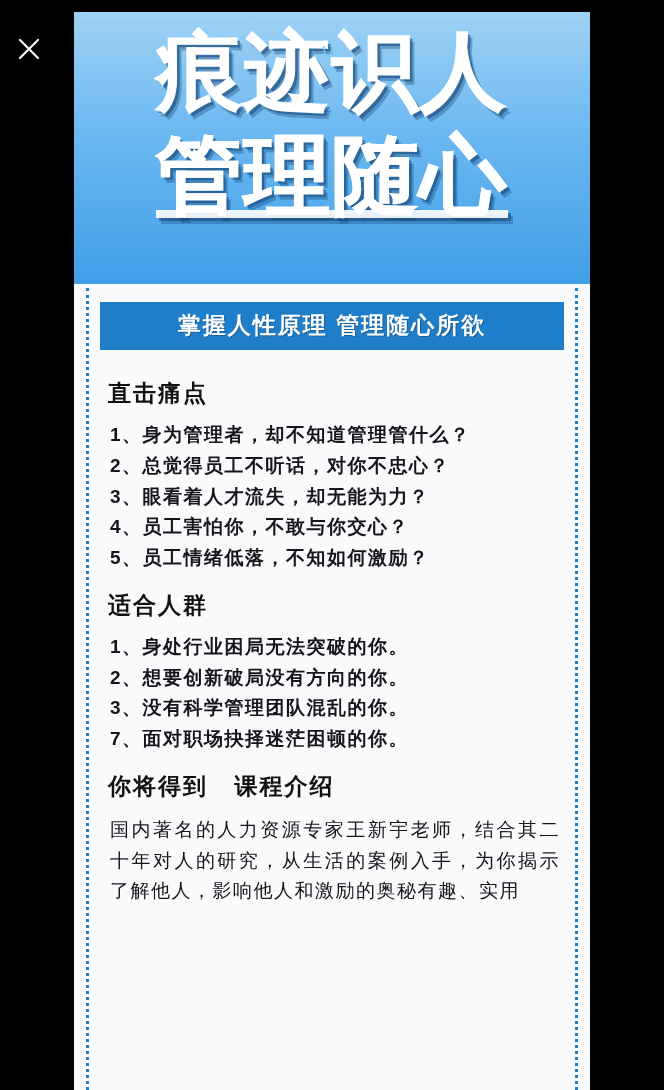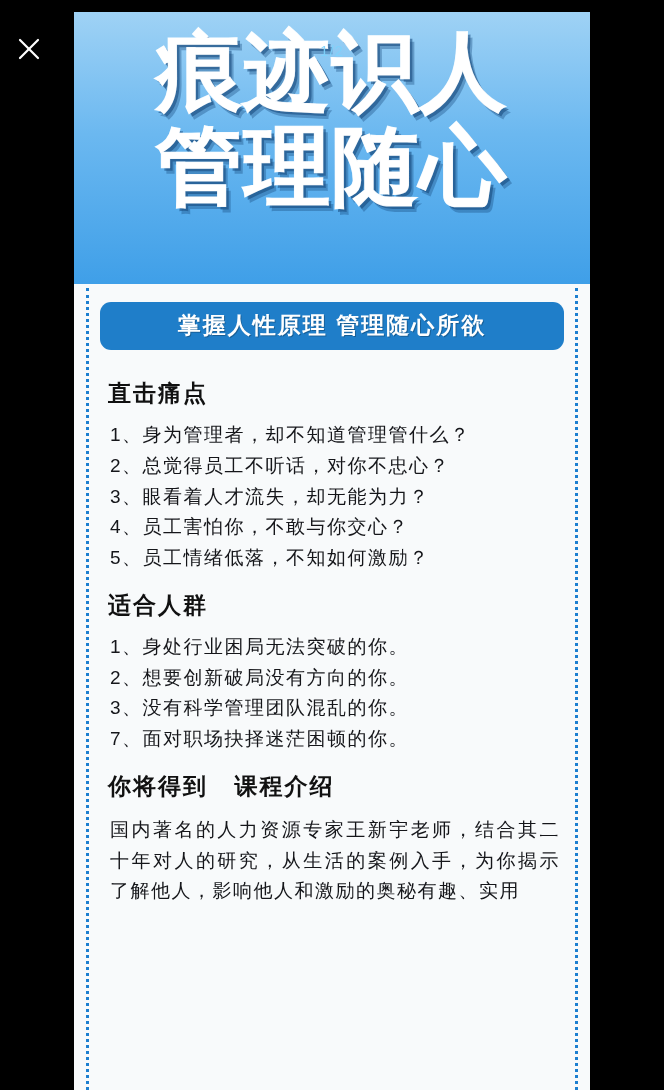--- a/index.html
+++ b/index.html
@@ -71,21 +71,22 @@
        3px 3px 0 rgba(20,70,120,0.55),
        5px 6px 0 rgba(20,70,120,0.35);
     -webkit-text-stroke: 1px rgba(255,255,255,0.9);
   }
   .hero-line-1 {
     font-size: 86px;
     margin-top: 16px;
   }
   .hero-line-2 {
     font-size: 86px;
-    margin-top: 9px;
+    margin-top: 18px;
+    text-decoration: underline;
   }
 
   
   .body-panel {
     position: relative;
     padding: 14px 16px 0 16px;
     background: #f8fafb;
     height: 806px;
   }
   .body-panel:before {
@@ -100,21 +101,20 @@
   .banner {
     background: #1f7ec9;
     color: #ffffff;
     font-size: 23px;
     font-weight: bold;
     letter-spacing: 2px;
     text-align: center;
     padding: 8px 0 9px 0;
     margin: 4px 10px 16px 10px;
     text-shadow: 1px 1px 0 rgba(0,0,0,.25);
-    border-radius: 11px;
   }
 
   .section-head {
     display: inline-block;
     position: relative;
     font-size: 23px;
     font-weight: bold;
     color: #111;
     letter-spacing: 2px;
     margin: 12px 0 10px 14px;
@@ -125,21 +125,21 @@
     content: "";
     position: absolute;
     left: 0; right: -6px;
     bottom: -1px;
     height: 9px;
     background: #4aa8ef;
     z-index: -1;
   }
   .section-head span { position: relative; z-index: 2; }
 
-  ul.items { list-style: none; margin: 0 0 4px 0; padding: 0 8px 0 20px; }
+  ul.items { list-style: none; margin: 0 0 4px 0; padding: 0 8px 0 20px; font-weight: bold; }
   ul.items li {
     font-size: 19px;
     color: #15161a;
     letter-spacing: 1.5px;
     line-height: 1.62;
     white-space: nowrap;
   }
   .para {
     font-size: 19px;
     color: #15161a;

